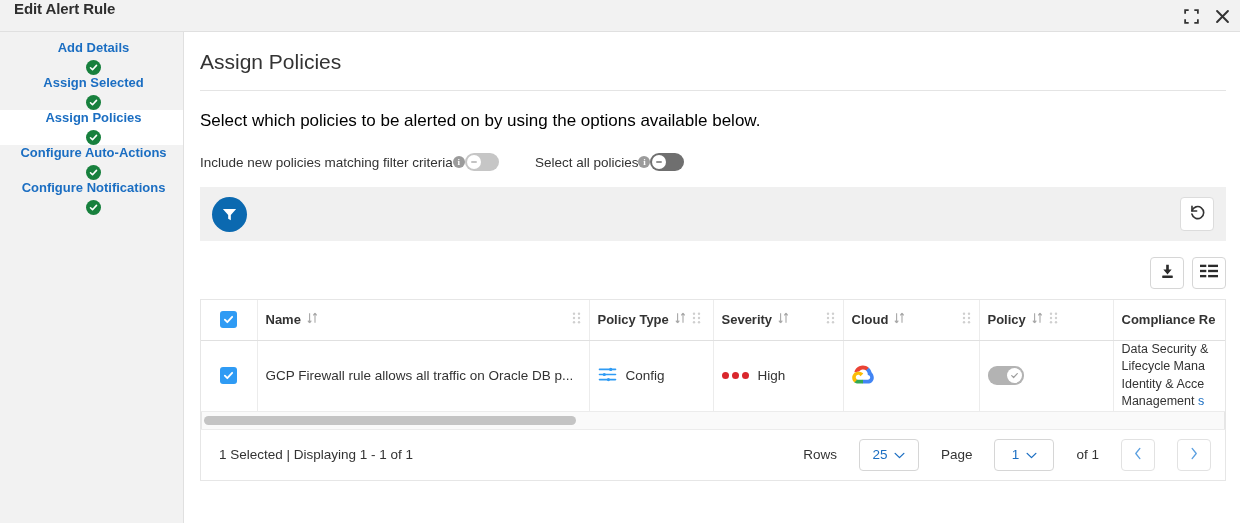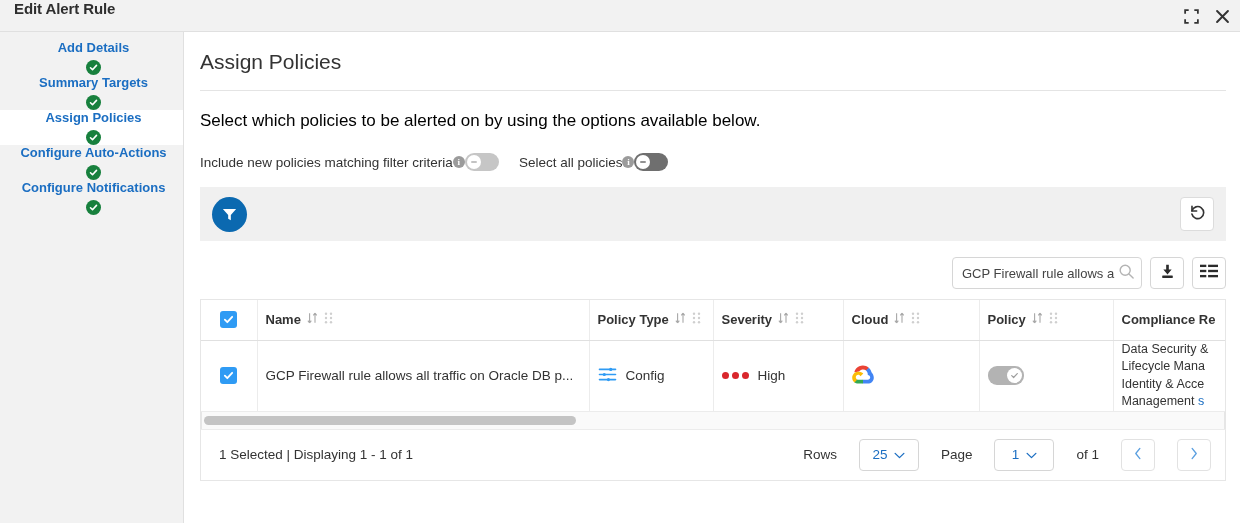--- a/index.html
+++ b/index.html
@@ -79,21 +79,21 @@
     font-size: 17px; color: #000000;
     padding: 20px 0 0 0;
   }
   .toggle-row {
     display: flex; align-items: center;
     padding: 22px 0 0 0;
     gap: 0;
     font-size: 13.5px; color: #333;
   }
   .toggle-group { display: flex; align-items: center; }
-  .toggle-group + .toggle-group { margin-left: 20px; }
+  .toggle-group + .toggle-group { margin-left: 36px; }
   .info-dot {
     width: 12px; height: 12px; border-radius: 50%;
     background: #9b9b9b; color: #fff;
     font-size: 9px; font-weight: bold; line-height: 12px;
     text-align: center; font-family: "Liberation Serif", serif;
     cursor: pointer; flex-shrink: 0;
   }
   .switch {
     width: 34px; height: 18px; border-radius: 9px;
     display: flex; align-items: center;
@@ -166,21 +166,21 @@
   .thead-row { height: 40px; background: #fff; }
   .thead-row th {
     border-bottom: 1px solid #e0e0e0;
     border-right: 1px solid #ececec;
     font-size: 13px; font-weight: bold; color: #333;
     text-align: left;
     padding: 0 8px;
     vertical-align: middle;
     position: relative;
   }
-  .th-inner { display: flex; align-items: center; gap: 6px; }
+  .th-inner { display: flex; align-items: center; justify-content: space-between; gap: 6px; }
   .th-left { display: flex; align-items: center; gap: 6px; white-space: nowrap; overflow: hidden; }
   .sort-ico { flex-shrink: 0; }
   .grip { flex-shrink: 0; cursor: grab; }
   .cb-cell { width: 56px; text-align: center !important; padding: 0 !important; }
   .cb-cell .th-inner { justify-content: center; }
   .chkbox {
     width: 17px; height: 17px; border-radius: 3px;
     background: #2f9bf4; display: inline-flex;
     align-items: center; justify-content: center;
     cursor: pointer;
@@ -268,21 +268,21 @@
     <div class="sidebar">
       <div class="side-item">
         <span class="lbl">Add Details</span>
         <span class="chk-circle">
           <svg width="9" height="9" viewBox="0 0 12 12" stroke="#fff" stroke-width="2.1" fill="none" stroke-linecap="round" stroke-linejoin="round">
               <path d="M2 6.3 L4.7 9 L10 3.2"></path>
             </svg>
         </span>
       </div>
       <div class="side-item">
-        <span class="lbl">Summary Targets</span>
+        <span class="lbl">Assign Selected</span>
         <span class="chk-circle">
           <svg width="9" height="9" viewBox="0 0 12 12" stroke="#fff" stroke-width="2.1" fill="none" stroke-linecap="round" stroke-linejoin="round">
               <path d="M2 6.3 L4.7 9 L10 3.2"></path>
             </svg>
         </span>
       </div>
       <div class="side-item active">
         <span class="lbl">Assign Policies</span>
         <span class="chk-circle">
           <svg width="9" height="9" viewBox="0 0 12 12" stroke="#fff" stroke-width="2.1" fill="none" stroke-linecap="round" stroke-linejoin="round">
@@ -350,29 +350,20 @@
             <span>
               <svg width="19" height="19" viewBox="0 0 20 20" fill="none" stroke="#333" stroke-width="1.7" stroke-linecap="round">
                 <path d="M4.2 8.2 A6.3 6.3 0 1 1 4.1 11.6"></path>
                 <path d="M4.2 3.4 V8.4 H9.1"></path>
               </svg>
             </span>
           </div>
         </div>
 
         <div class="searchrow">
-          <div class="search-box">
-            <input type="text" value="GCP Firewall rule allows a" style="">
-            <span>
-              <svg width="17" height="17" viewBox="0 0 18 18" fill="none" stroke="#b4b4b4" stroke-width="1.5">
-                <circle cx="7.6" cy="7.6" r="5.3"></circle>
-                  <path d="M11.6 11.6 L16 16" stroke-linecap="round"></path>
-              </svg>
-            </span>
-          </div>
           <div class="icon-btn">
             <span>
               <svg width="17" height="17" viewBox="0 0 18 18" fill="#2b2b2b">
                 <path d="M7.6 1.8 h2.8 v5.1 h3 L9 12.1 L4.6 6.9 h3 z"></path>
                 <rect x="3.4" y="13.3" width="11.2" height="2.5" rx="0.5"></rect>
               </svg>
             </span>
           </div>
           <div class="icon-btn">
             <span>

